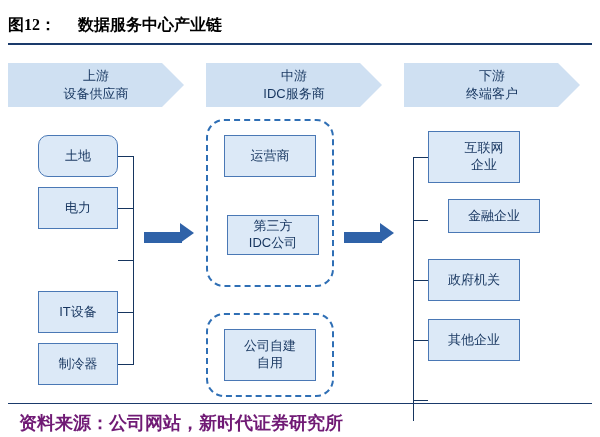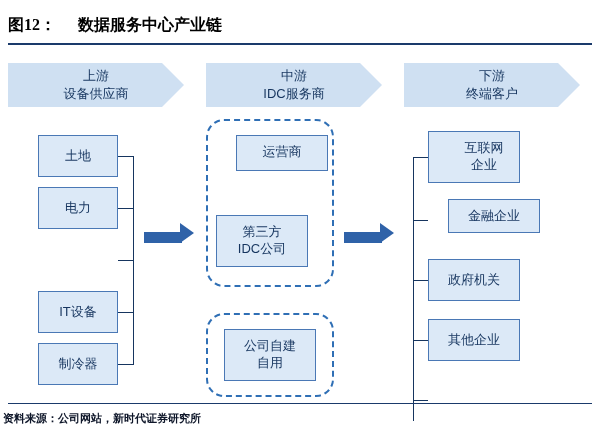--- a/index.html
+++ b/index.html
@@ -27,22 +27,22 @@
     margin-left:22px;
     font-family:"Liberation Sans", sans-serif;
   }
   .rule-top{
     position:absolute;left:8px;top:36px;width:584px;height:2px;background:#1a3a6b;
   }
   .rule-bottom{
     position:absolute;left:8px;top:396px;width:584px;height:1px;background:#1a3a6b;
   }
   .source{
-    position:absolute;left:3px;top:404px;
-    font-size:11px;color:#0f172a;font-weight:bold;
+    position:absolute;left:19px;top:404px;
+    font-size:18px;color:#701a75;font-weight:bold;
     font-family:"Liberation Serif", serif;
   }
 
   
   .canvas{position:absolute;left:0;top:40px;width:600px;height:354px;}
 
   
   .banner{
     position:absolute;height:44px;
     background:#cfe0f2;
@@ -64,29 +64,29 @@
     background:#dce9f7;
     color:#16355f;
     font-size:13px;
     display:flex;flex-direction:column;align-items:center;justify-content:center;
     line-height:1.3;
     box-sizing:border-box;
   }
   .box span{display:block;white-space:nowrap;}
 
   
-  .l1{left:38px;top:88px;width:80px;height:42px;}
+  .l1{left:38px;top:88px;width:80px;height:42px;border-radius:10px;}
   .l2{left:38px;top:140px;width:80px;height:42px;}
   .l3{left:38px;top:192px;width:80px;height:42px;}
   .l4{left:38px;top:244px;width:80px;height:42px;}
   .l5{left:38px;top:296px;width:80px;height:42px;}
 
   
-  .m1{left:236px;top:88px;width:92px;height:36px;font-family:Liberation Mono, monospace;}
-  .m2{left:216px;top:168px;width:92px;height:52px;}
+  .m1{left:224px;top:88px;width:92px;height:42px;}
+  .m2{left:227px;top:168px;width:92px;height:40px;}
   .m3{left:224px;top:282px;width:92px;height:52px;}
 
   
   .r1{left:428px;top:84px;width:92px;height:52px;padding-left:20px;}
   .r2{left:448px;top:152px;width:92px;height:34px;}
   .r3{left:428px;top:212px;width:92px;height:42px;}
   .r4{left:428px;top:272px;width:92px;height:42px;}
 
   
   .dashed{

